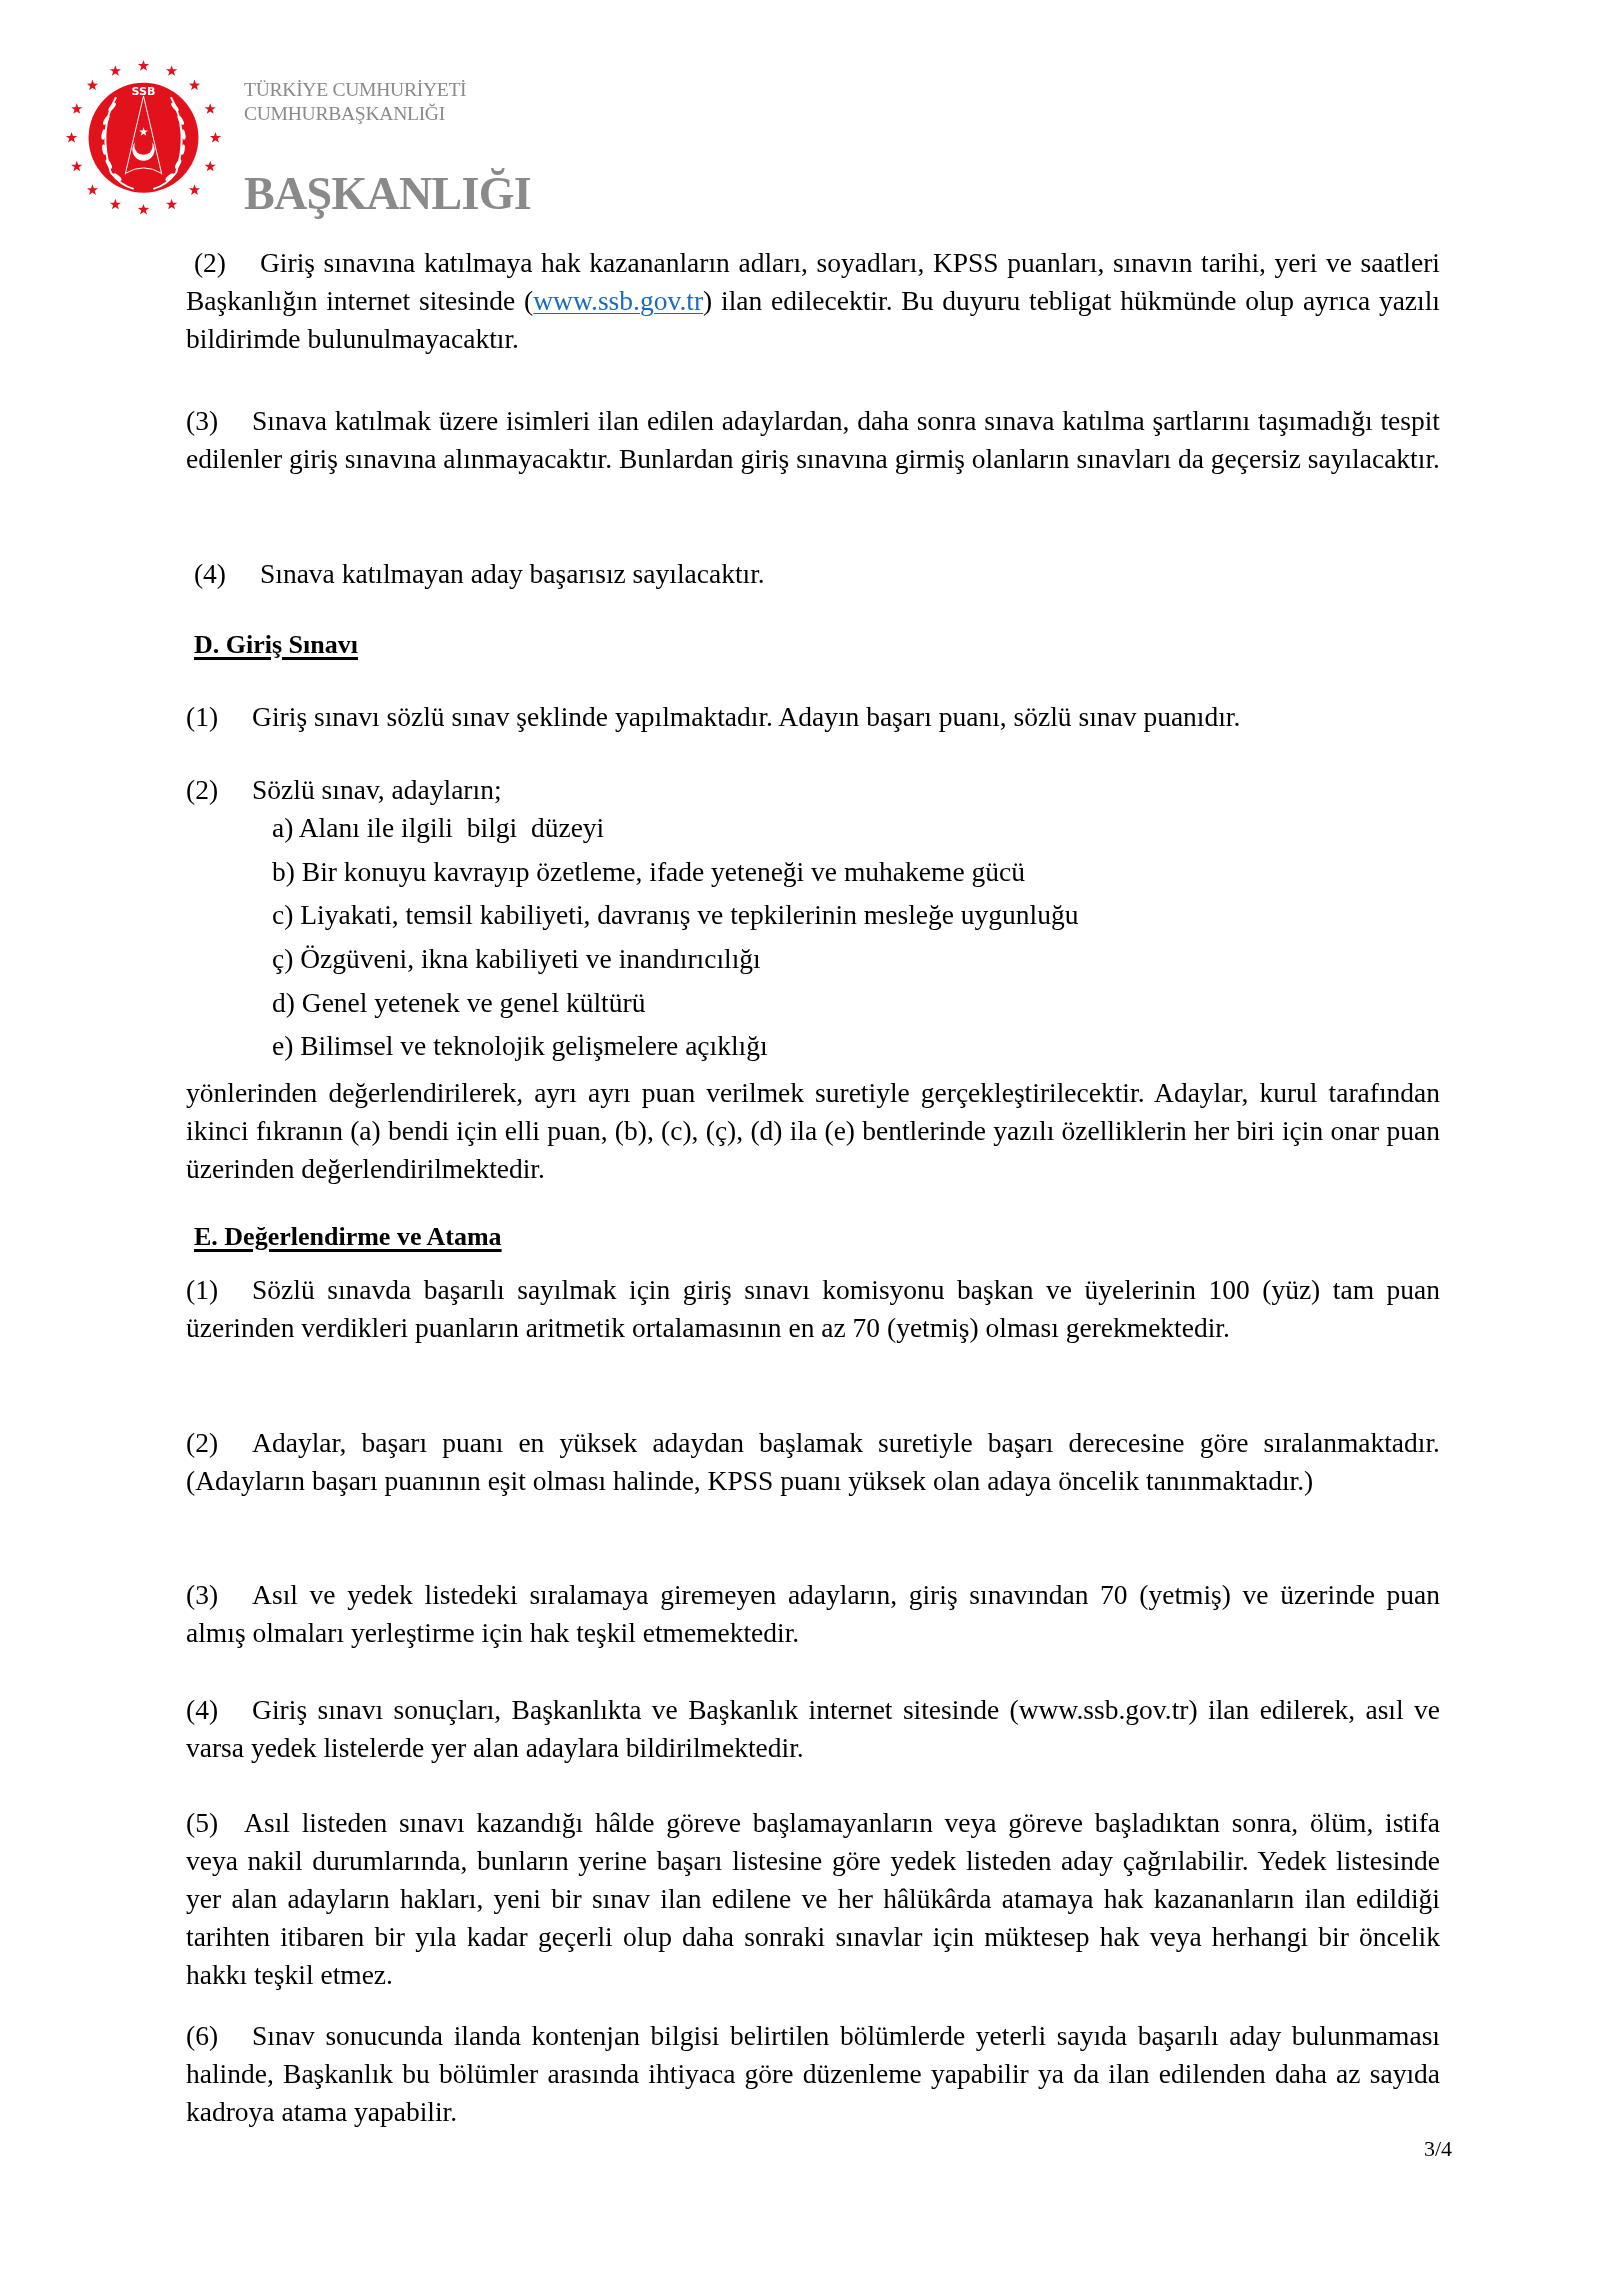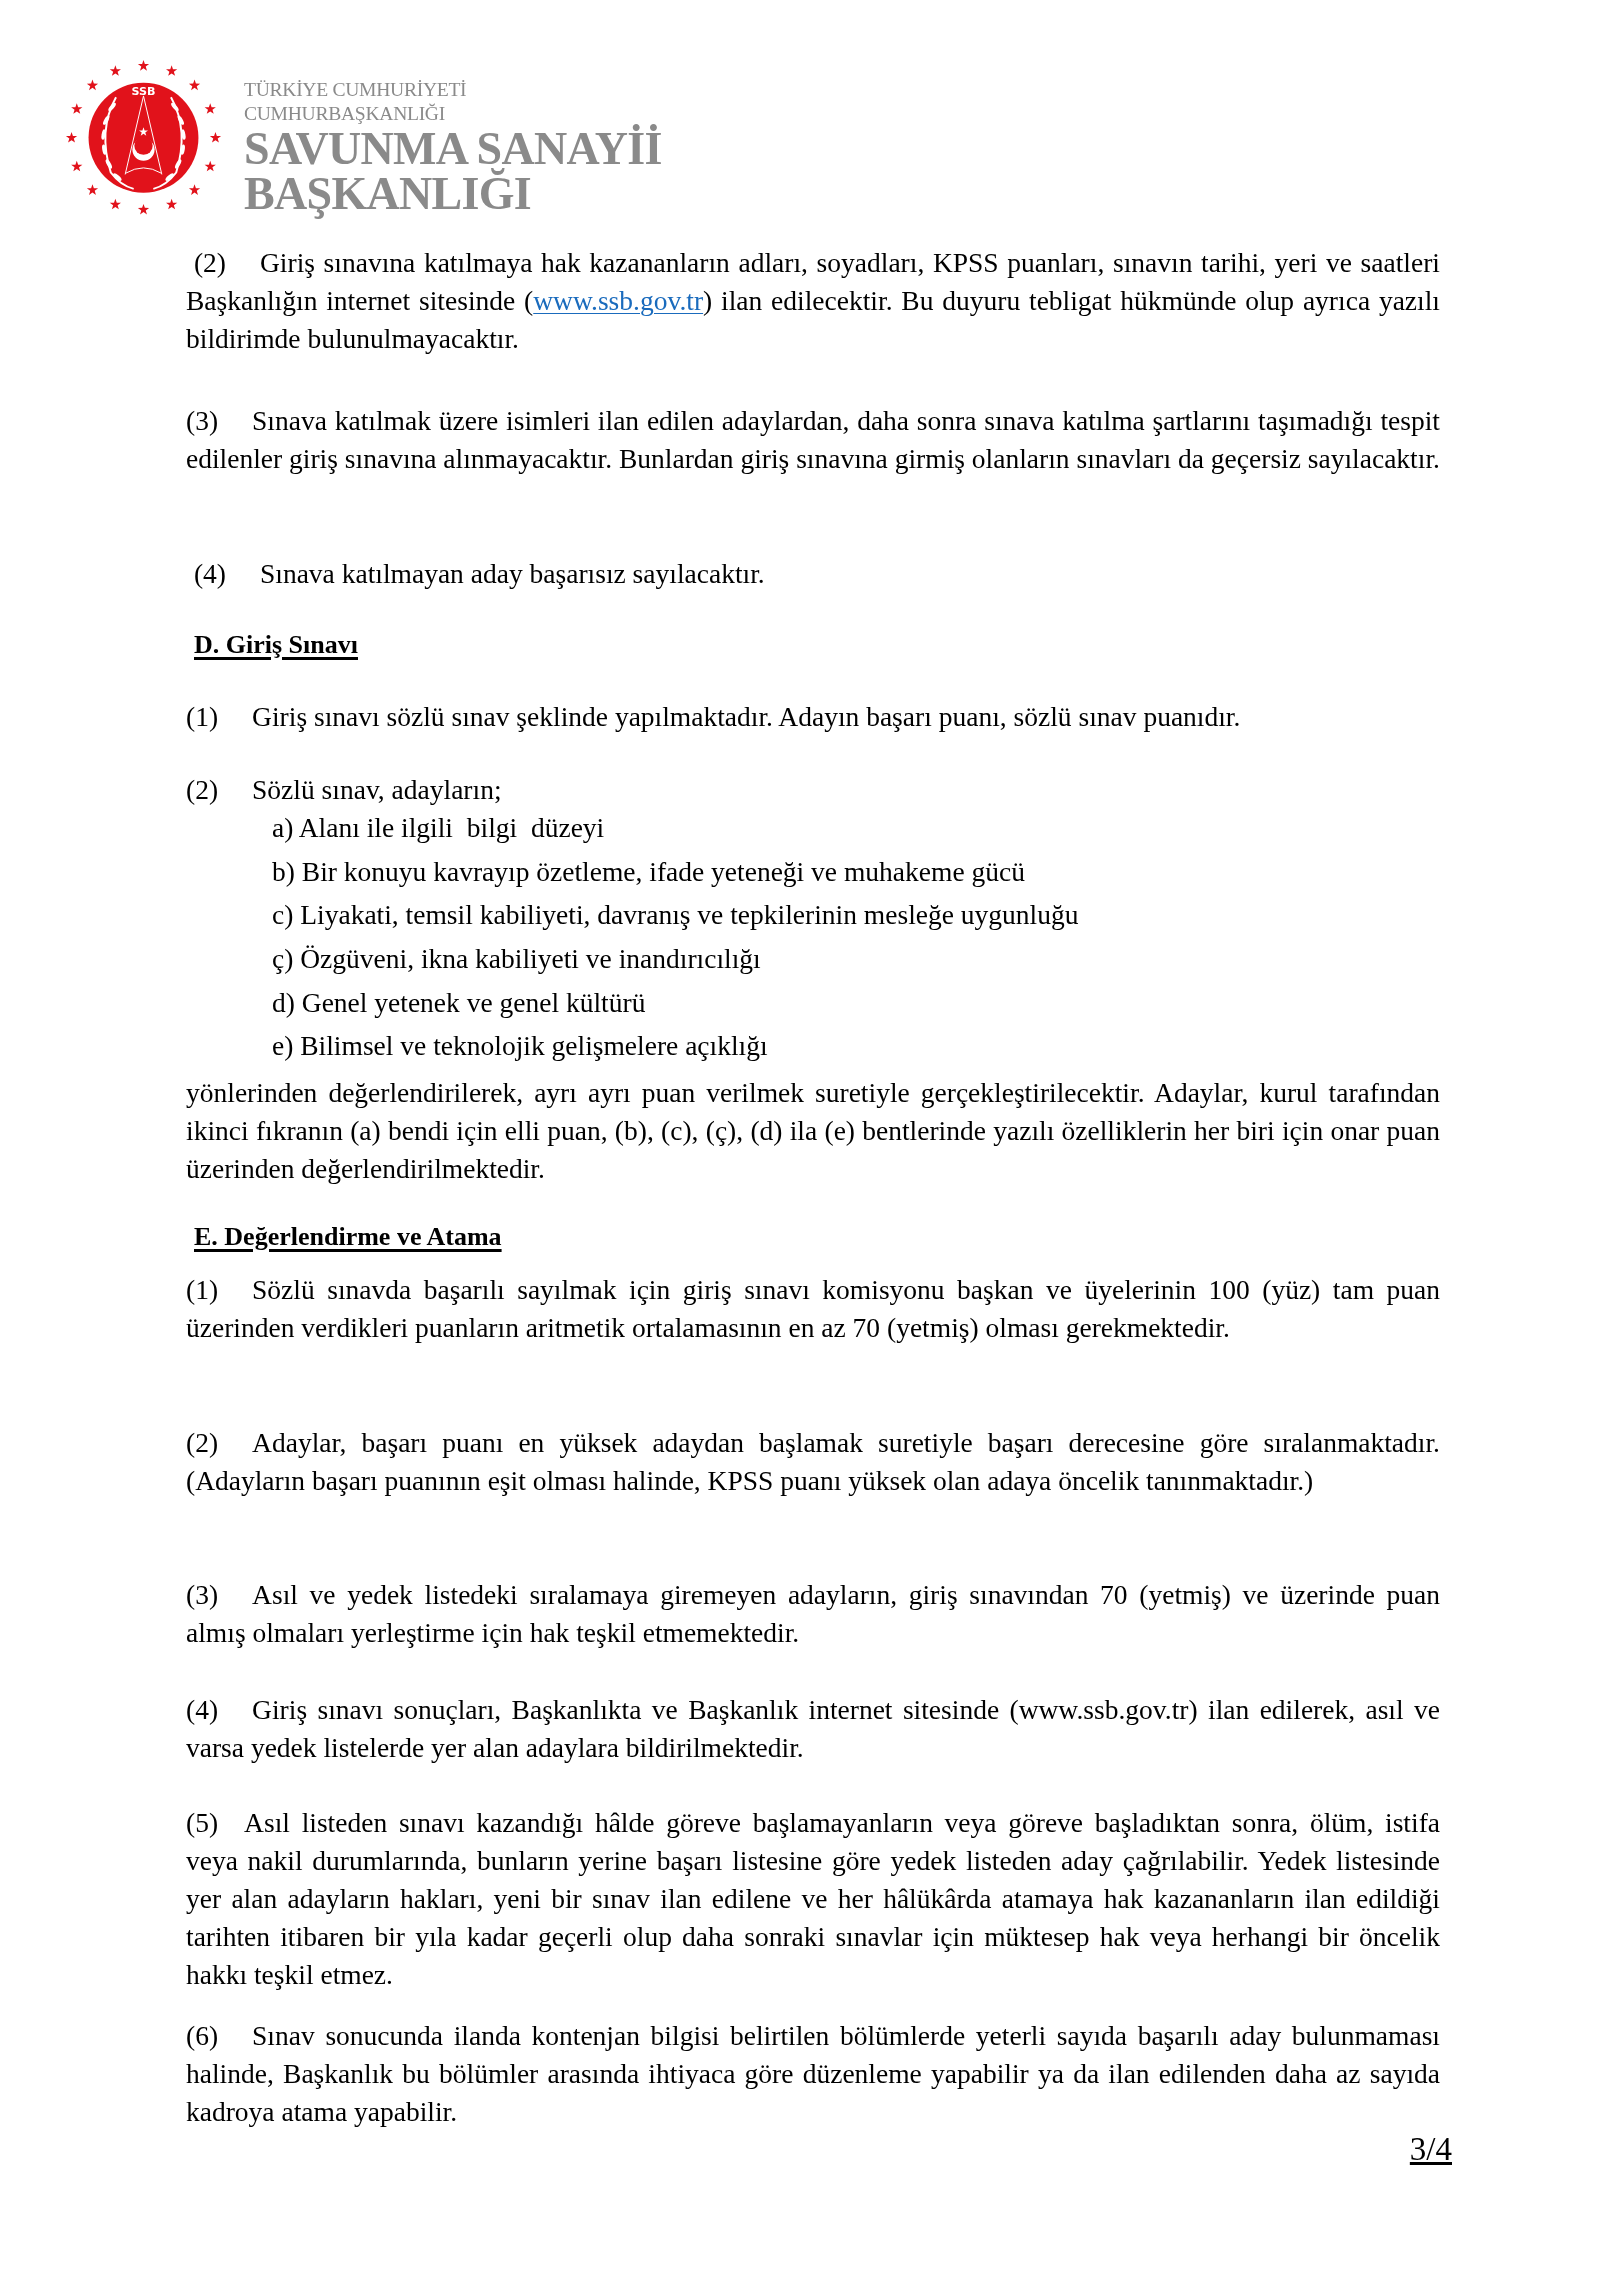--- a/index.html
+++ b/index.html
@@ -16,22 +16,22 @@
     font-weight: bold; text-decoration: underline; text-decoration-thickness: 2.6px;
     text-underline-offset: 3.9px;
     font-family: "Liberation Serif", "DejaVu Serif", serif; color: #000;
   }
   .sub-item {
     position: absolute; left: 272px; font-size: 27.5px; line-height: 38px;
     font-family: "Liberation Serif", "DejaVu Serif", serif; color: #000; white-space: pre;
   }
   .link { color: #1a6bbd; text-decoration: underline; text-decoration-thickness: 1.3px; text-underline-offset: 3.3px; }
   .page-num {
-    position: absolute; right: 171px; top: 2130px; font-size: 33px; line-height: 38px;
-    font-family: "Liberation Serif", "DejaVu Serif", serif; color: #000; text-decoration: underline;
+    position: absolute; right: 171px; top: 2130px; font-size: 22px; line-height: 38px;
+    font-family: "Liberation Serif", "DejaVu Serif", serif; color: #000;
   }
   
   .logo { position: absolute; left: 65px; top: 58px; width: 157px; height: 157px; }
   .org {
     position: absolute; left: 244px; color: #8a8a8a;
     font-family: "Liberation Serif", "DejaVu Serif", serif; white-space: nowrap;
   }
   .org-line1 { top: 77px; font-size: 19.6px; line-height: 26px; letter-spacing: -0.3px; }
   .org-line2 { top: 101px; font-size: 19.6px; line-height: 26px; letter-spacing: -0.3px; }
   .org-line3 { top: 124px; font-size: 46px; line-height: 50px; font-weight: bold; letter-spacing: -0.7px; }
@@ -94,21 +94,20 @@
     </g>
 
     <circle cx="120" cy="140" r="17" fill="#fff"></circle>
     <circle cx="120" cy="134" r="14" fill="#e1121b"></circle>
     <use href="#star5" transform="translate(120,113) scale(0.8)" fill="#fff"></use>
     <text x="120" y="56" text-anchor="middle" font-family="'DejaVu Sans', sans-serif" font-weight="bold" font-size="17" fill="#fff">SSB</text>
   </svg>
 
   <div class="org org-line1">TÜRKİYE CUMHURİYETİ</div>
   <div class="org org-line2">CUMHURBAŞKANLIĞI</div>
-  <div class="org org-line3">SAVUNMA SANAYİİ</div>
   <div class="org org-line4">BAŞKANLIĞI</div>
 
   <div class="para" style="top:244px;">
     <span style="display:inline-block;width:7.9px"></span><span class="num">(2)</span><span class="tab"></span><span>Giriş sınavına katılmaya hak kazananların adları, soyadları, KPSS puanları, sınavın tarihi, yeri ve saatleri Başkanlığın internet sitesinde (</span><span class="link">www.ssb.gov.tr</span><span>) ilan edilecektir. Bu duyuru tebligat hükmünde olup ayrıca yazılı bildirimde bulunulmayacaktır.</span>
   </div>
 
   <div class="para" style="top:402px;">
     <span class="num">(3)</span><span class="tab"></span><span>Sınava katılmak üzere isimleri ilan edilen adaylardan, daha sonra sınava katılma şartlarını taşımadığı tespit edilenler giriş sınavına alınmayacaktır. Bunlardan giriş sınavına girmiş olanların sınavları da geçersiz sayılacaktır.</span>
   </div>
 

